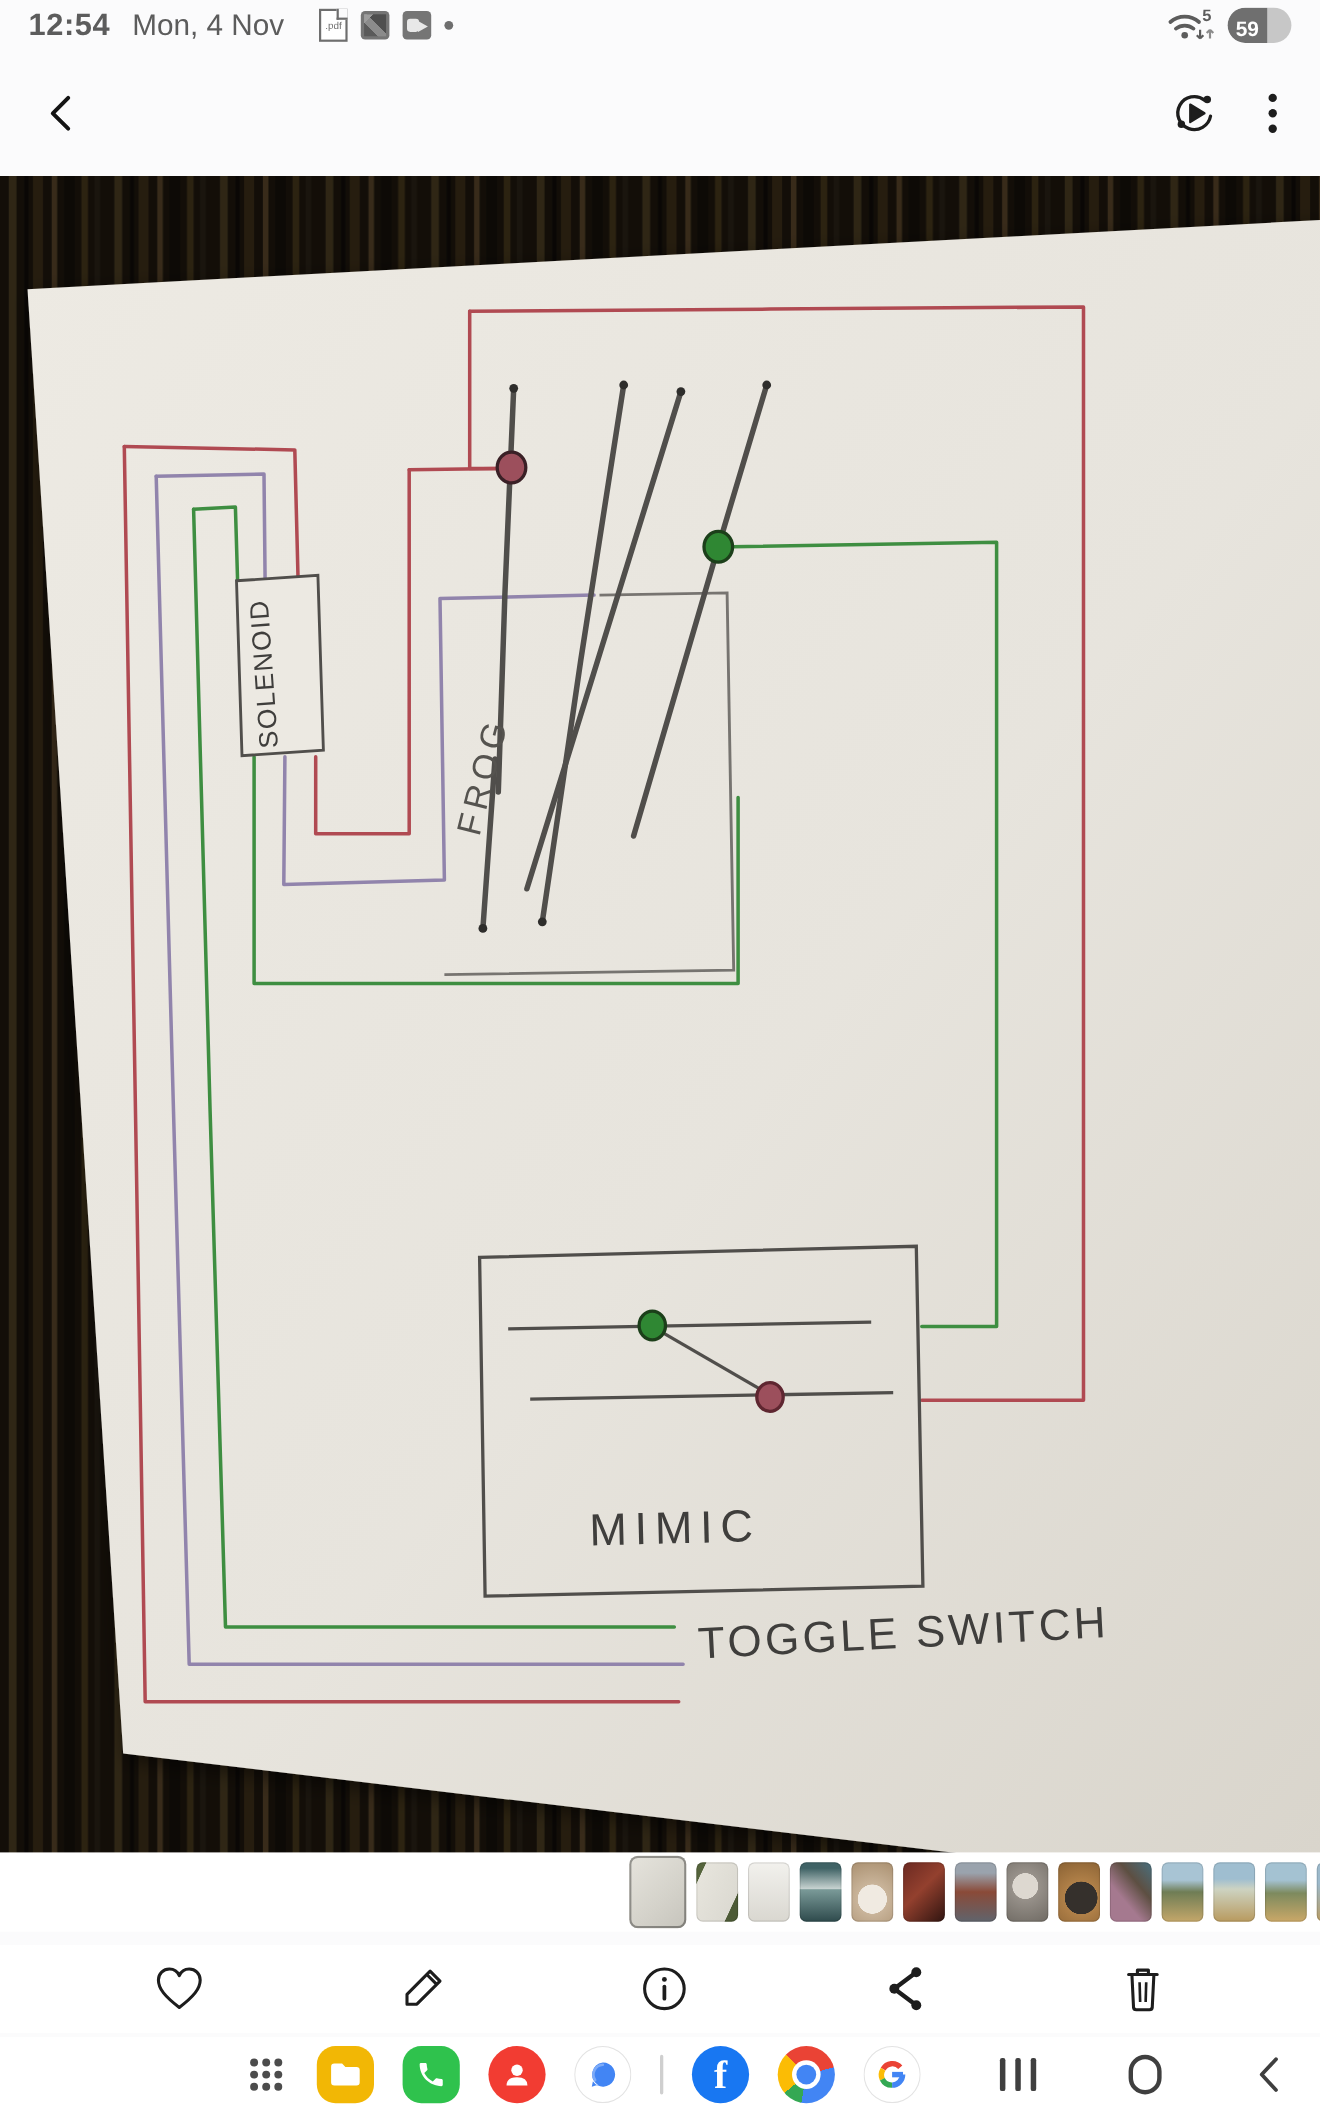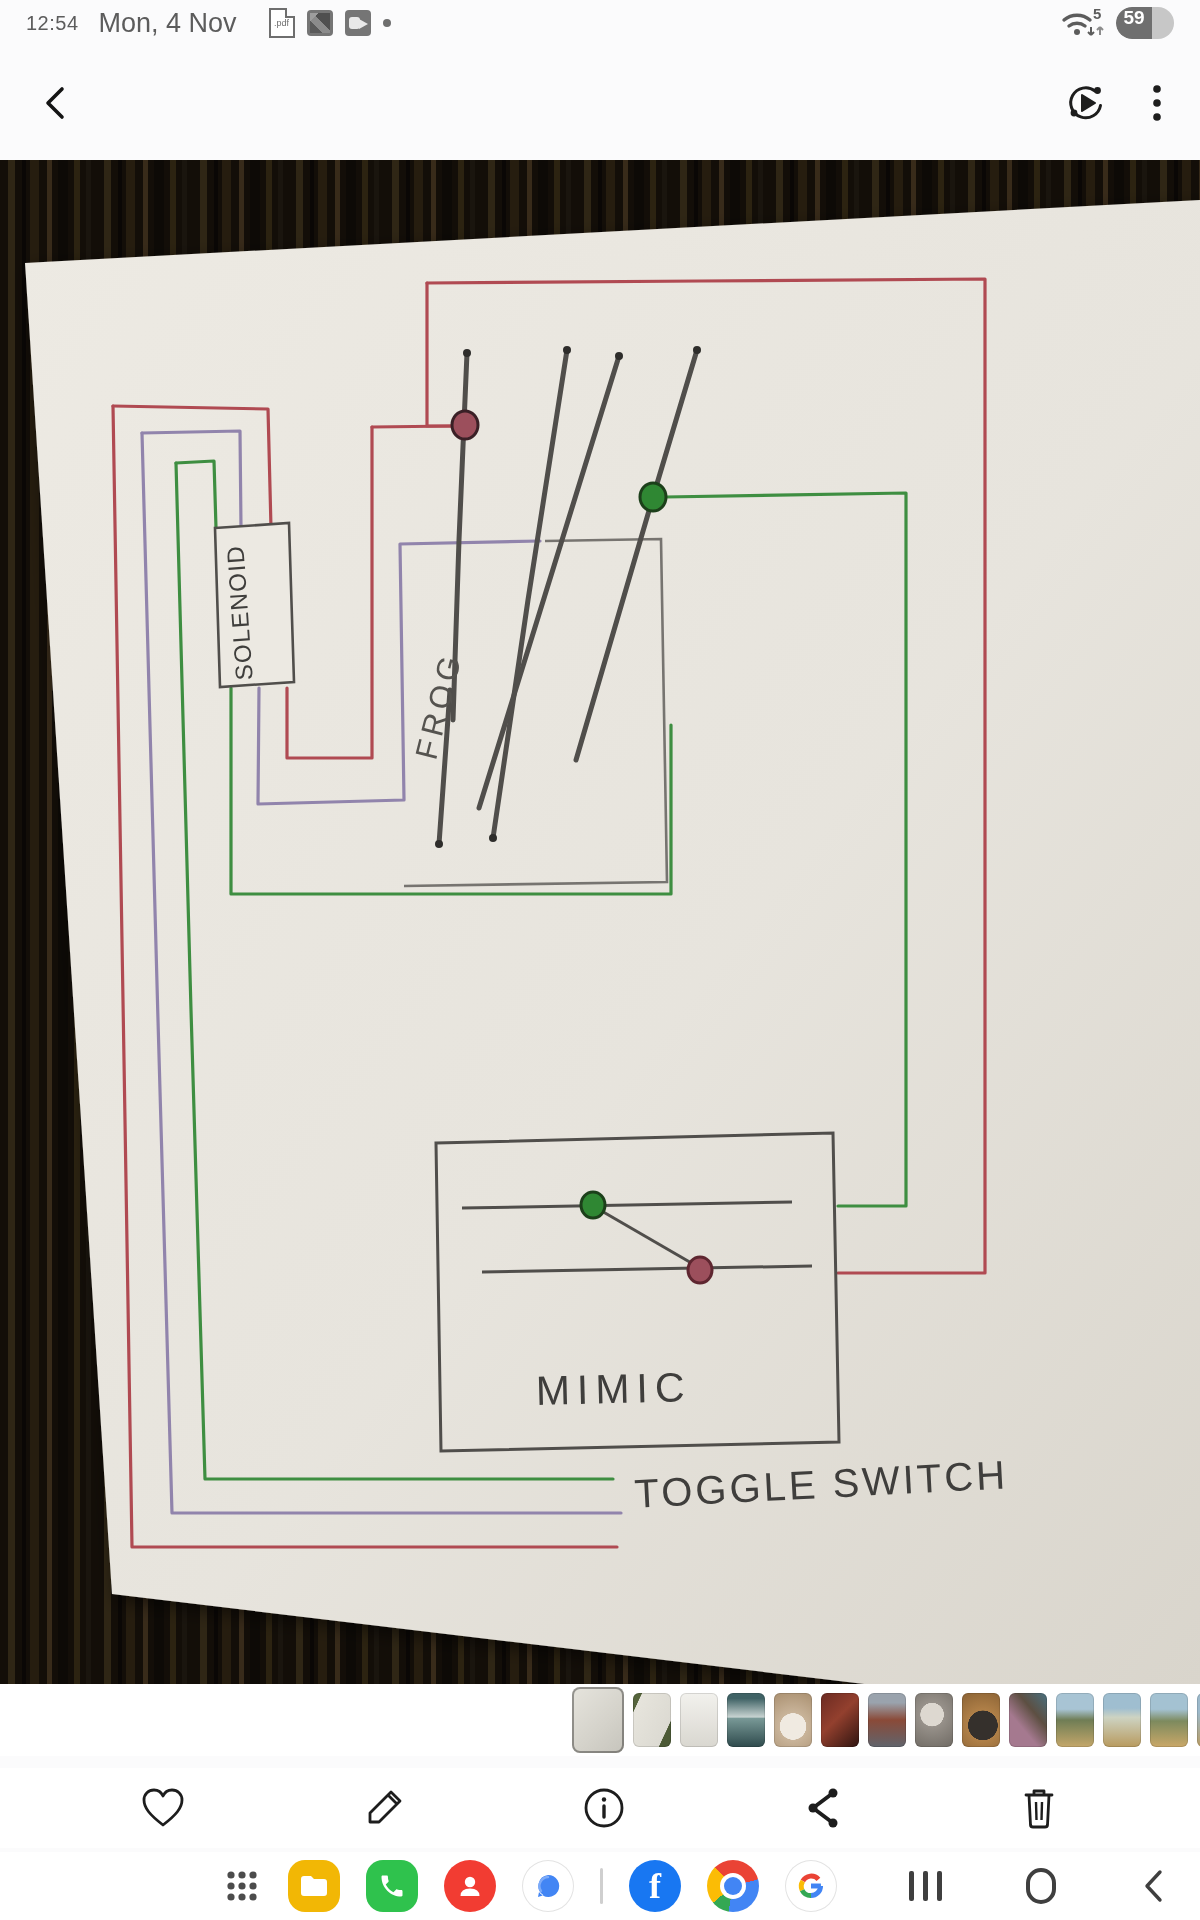--- a/index.html
+++ b/index.html
@@ -8,38 +8,38 @@
     --paper:#e9e6df; --status-fg:#5c5c5c; --icon-fg:#2a2a2a;
   }
   *{box-sizing:border-box;margin:0;padding:0}
   body{background:#444;font-family:"Liberation Sans",sans-serif}
   .screen{position:relative;width:1200px;height:1920px;background:#fbfbfc;overflow:hidden;margin:0 auto}
 
   
   .status-bar{position:absolute;top:0;left:0;right:0;height:46px;display:flex;align-items:center;
     padding:0 26px;color:var(--status-fg)}
   .sb-left{display:flex;align-items:center;gap:14px}
-  .sb-time{font-size:20px;font-weight:normal;letter-spacing:.5px}
+  .sb-time{font-size:28px;font-weight:bold;letter-spacing:.5px}
   .sb-date{font-size:27px;margin-left:6px}
   .sb-icons{display:flex;align-items:center;gap:12px;margin-left:18px}
   .pdf-badge{width:26px;height:30px;border:2px solid #6e6e6e;border-radius:0;position:relative;
     display:flex;align-items:center;justify-content:center;font-size:9px;color:#6e6e6e;background:#fff}
   .pdf-badge::after{content:"";position:absolute;top:-2px;right:-2px;width:8px;height:8px;background:#fbfbfc;
     border-left:2px solid #6e6e6e;border-bottom:2px solid #6e6e6e}
   .chip{width:26px;height:26px;border-radius:4px;background:#757575;position:relative;overflow:hidden}
   .chip-img::before{content:"";position:absolute;inset:3px;background:
     linear-gradient(135deg,#9d9d9d 20%,transparent 21%),linear-gradient(45deg,#5a5a5a 30%,#8b8b8b 31% 55%,#4f4f4f 56%)}
   .chip-mail::before{content:"";position:absolute;left:4px;top:7px;width:11px;height:12px;border-radius:3px;background:#e8e8e8}
   .chip-mail::after{content:"";position:absolute;right:3px;top:9px;border-left:9px solid #e8e8e8;
     border-top:5px solid transparent;border-bottom:5px solid transparent}
   .sb-dot{width:8px;height:8px;border-radius:50%;background:#6e6e6e}
   .sb-right{margin-left:auto;display:flex;align-items:center;gap:12px}
   .battery{width:58px;height:32px;border-radius:16px;background:#c7c7c7;position:relative;overflow:hidden}
   .battery-fill{position:absolute;left:0;top:0;bottom:0;width:62%;background:#6f6f6f;border-radius:16px 0 0 16px;
-    display:flex;align-items:flex-start;justify-content:center;color:#fff;font-size:19px;font-weight:bold}
+    display:flex;align-items:flex-end;justify-content:center;color:#fff;font-size:19px;font-weight:bold}
 
   
   .app-bar{position:absolute;top:46px;left:0;right:0;height:114px;display:flex;align-items:center;padding:0 36px}
   .icon-btn{background:none;border:none;cursor:pointer;display:flex;align-items:center;justify-content:center}
   .app-bar .spacer{flex:1}
   .app-bar svg{display:block}
 
   
   .photo-viewer{position:absolute;top:160px;left:0;width:1200px;height:1528px;background:#111}
   .photo-viewer svg{display:block}

